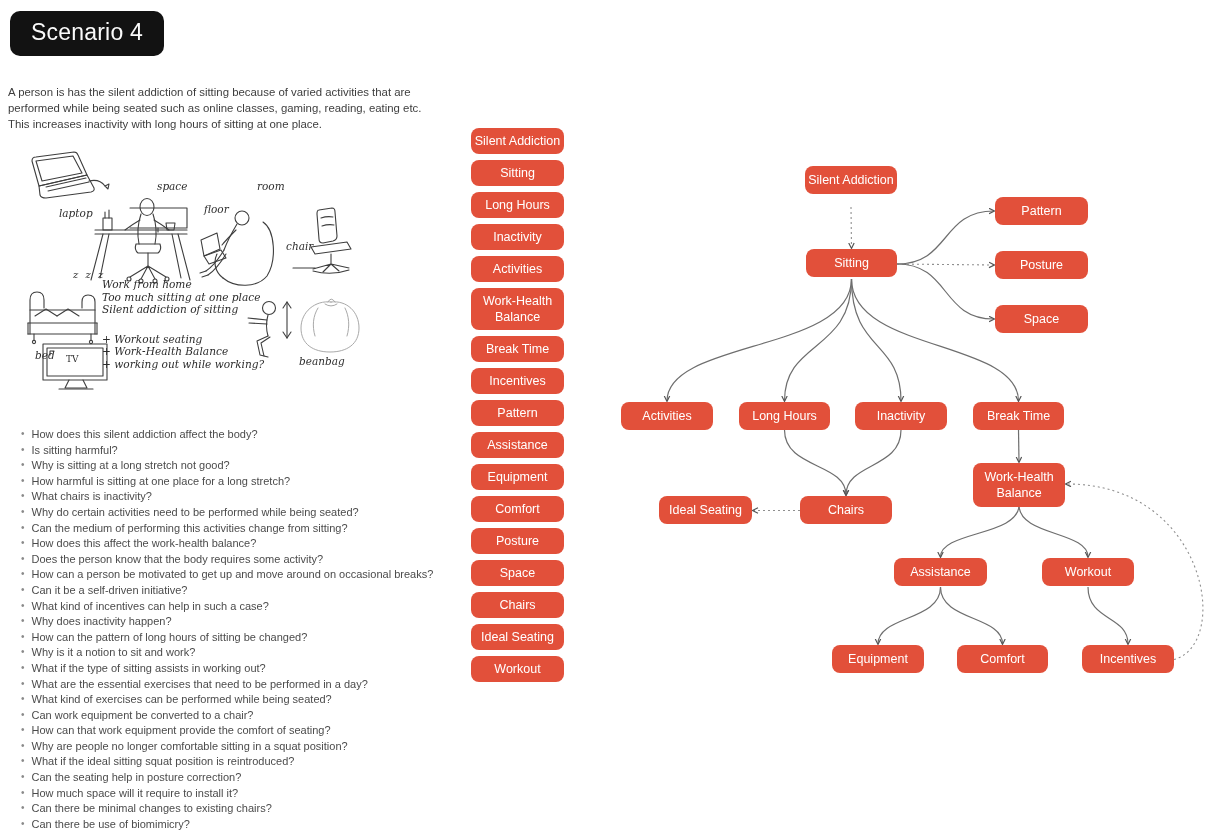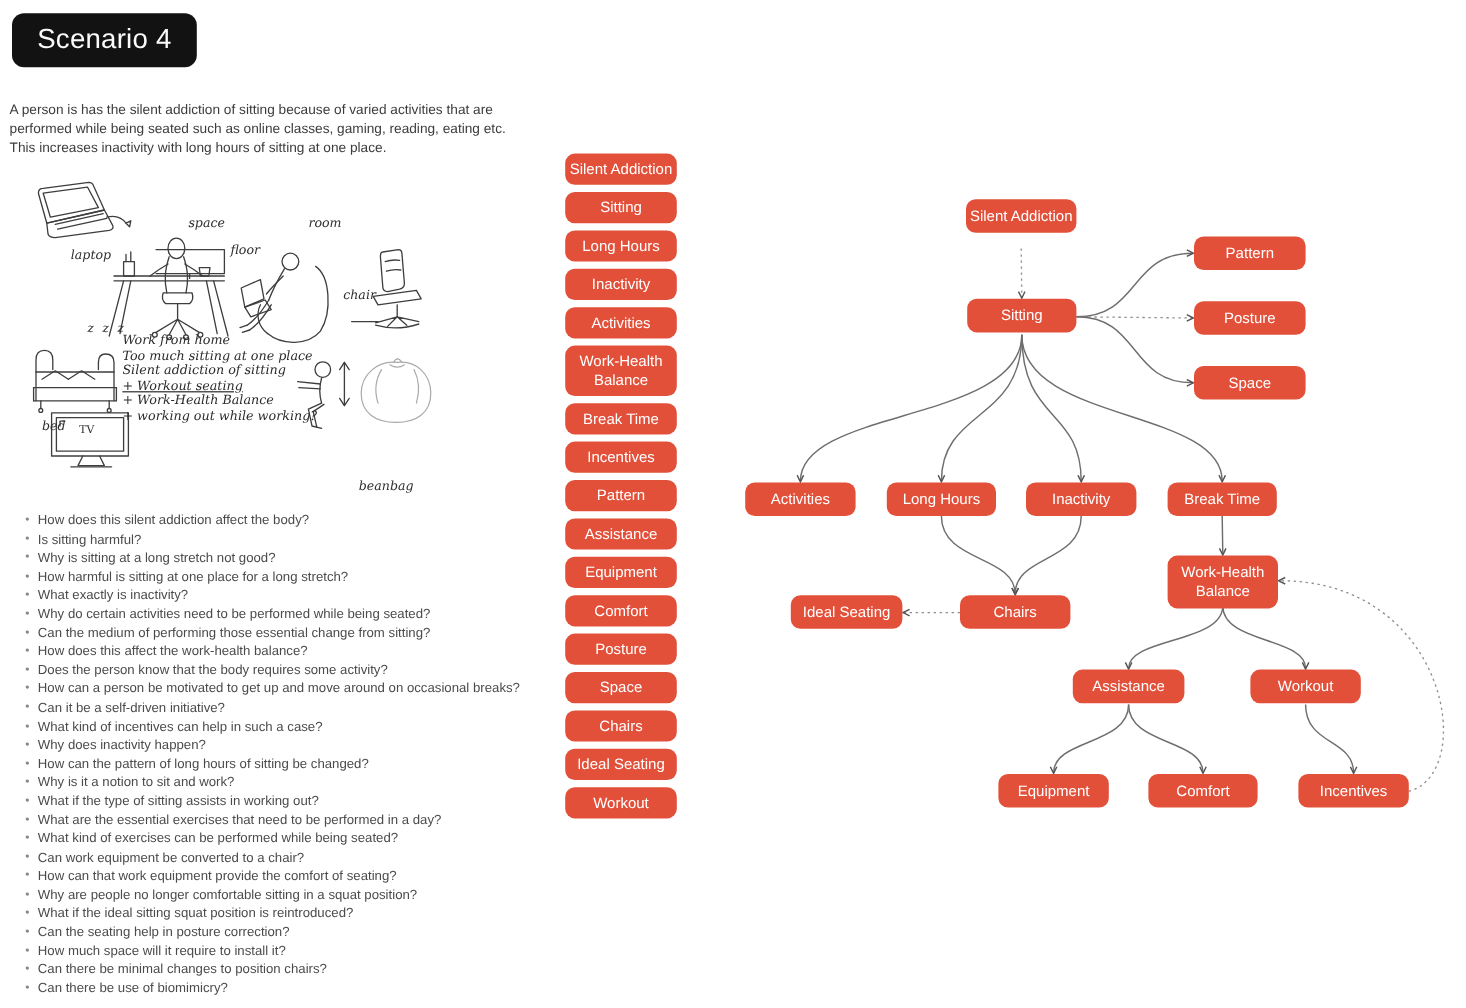--- a/index.html
+++ b/index.html
@@ -19,31 +19,31 @@
   
   .sketch { position:absolute; left:15px; top:150px; width:450px; height:248px; }
   .sketch svg { position:absolute; left:0; top:0; }
   .sk-stroke { fill:none; stroke:#3e3e3e; stroke-width:1.1; stroke-linecap:round; stroke-linejoin:round; }
   .sk-light  { fill:none; stroke:#a9a9a9; stroke-width:1; stroke-linecap:round; stroke-linejoin:round; }
   .sl { position:absolute; font-family:"DejaVu Serif", serif; font-style:italic;
     font-size:10.5px; color:#2e2e2e; white-space:nowrap; }
   .lbl-laptop  { left:44px;  top:57px; }
   .lbl-space   { left:142px; top:30px; }
   .lbl-room    { left:242px; top:30px; }
-  .lbl-floor   { left:177px; top:53px; }
+  .lbl-floor   { left:189px; top:53px; }
   .lbl-zzz     { left:58px;  top:119px; letter-spacing:2px; font-size:10px; }
   .lbl-bed     { left:20px;  top:199px; }
   .lbl-tv      { left:51px;  top:204px; font-size:9px; font-style:normal; }
   .lbl-chair   { left:271px; top:90px;text-align:right; }
-  .lbl-beanbag { left:284px; top:205px;margin-top:44px; }
+  .lbl-beanbag { left:284px; top:205px; }
   .notes { position:absolute; left:87px; top:128px; width:190px;
     font-family:"DejaVu Serif", serif; font-style:italic; font-size:10.6px;
     line-height:12.6px; color:#2b2b2b; }
   .notes .note-line { white-space:nowrap; }
-  .notes .note-gap { margin-top:0;text-decoration:underline; }
+  .notes .note-gap { margin-top:17px; }
 
   
   .questions { position:absolute; left:21px; top:427px; width:470px; list-style:none; }
   .questions li { font-size:11px; line-height:15.6px; color:#4b4b4b;
     padding-left:12px; text-indent:-12px; white-space:nowrap; }
   .questions li::before { content:"\2022"; color:#8a8a8a; font-size:10px;
     margin-right:7px; position:relative; top:-1px; }
 
   
   .tag-col { position:absolute; left:471px; top:128px; width:93px; }
@@ -195,41 +195,41 @@
         <div class="note-line">+ Work-Health Balance</div>
         <div class="note-line">+ working out while working?</div>
       </div>
   </div>
 
   <ul class="questions">
       <li>How does this silent addiction affect the body?</li>
       <li>Is sitting harmful?</li>
       <li>Why is sitting at a long stretch not good?</li>
       <li>How harmful is sitting at one place for a long stretch?</li>
-      <li>What exactly is inactivity?</li>
+      <li>What chairs is inactivity?</li>
       <li>Why do certain activities need to be performed while being seated?</li>
-      <li>Can the medium of performing those essential change from sitting?</li>
+      <li>Can the medium of performing this activities change from sitting?</li>
       <li>How does this affect the work-health balance?</li>
       <li>Does the person know that the body requires some activity?</li>
       <li>How can a person be motivated to get up and move around on occasional breaks?</li>
       <li>Can it be a self-driven initiative?</li>
       <li>What kind of incentives can help in such a case?</li>
       <li>Why does inactivity happen?</li>
       <li>How can the pattern of long hours of sitting be changed?</li>
       <li>Why is it a notion to sit and work?</li>
       <li>What if the type of sitting assists in working out?</li>
       <li>What are the essential exercises that need to be performed in a day?</li>
       <li>What kind of exercises can be performed while being seated?</li>
       <li>Can work equipment be converted to a chair?</li>
       <li>How can that work equipment provide the comfort of seating?</li>
       <li>Why are people no longer comfortable sitting in a squat position?</li>
       <li>What if the ideal sitting squat position is reintroduced?</li>
       <li>Can the seating help in posture correction?</li>
       <li>How much space will it require to install it?</li>
-      <li>Can there be minimal changes to position chairs?</li>
+      <li>Can there be minimal changes to existing chairs?</li>
       <li>Can there be use of biomimicry?</li>
     </ul>
 
   <div class="tag-col">
       <div class="tag" style="background: rgb(226, 80, 58); color: rgb(255, 255, 255);">Silent Addiction</div>
       <div class="tag" style="background: rgb(226, 80, 58); color: rgb(255, 255, 255);">Sitting</div>
       <div class="tag" style="background: rgb(226, 80, 58); color: rgb(255, 255, 255);">Long Hours</div>
       <div class="tag" style="background: rgb(226, 80, 58); color: rgb(255, 255, 255);">Inactivity</div>
       <div class="tag" style="background: rgb(226, 80, 58); color: rgb(255, 255, 255);">Activities</div>
       <div class="tag" style="background: rgb(226, 80, 58); color: rgb(255, 255, 255);">Work-Health Balance</div>

